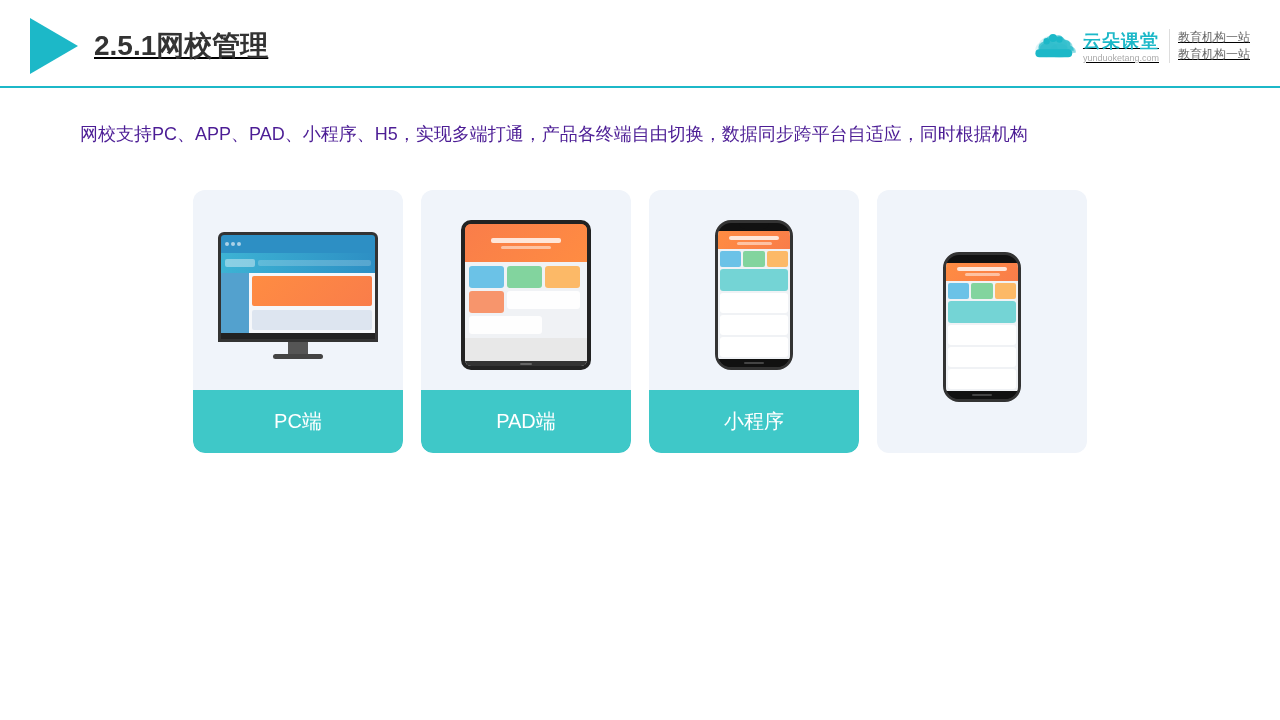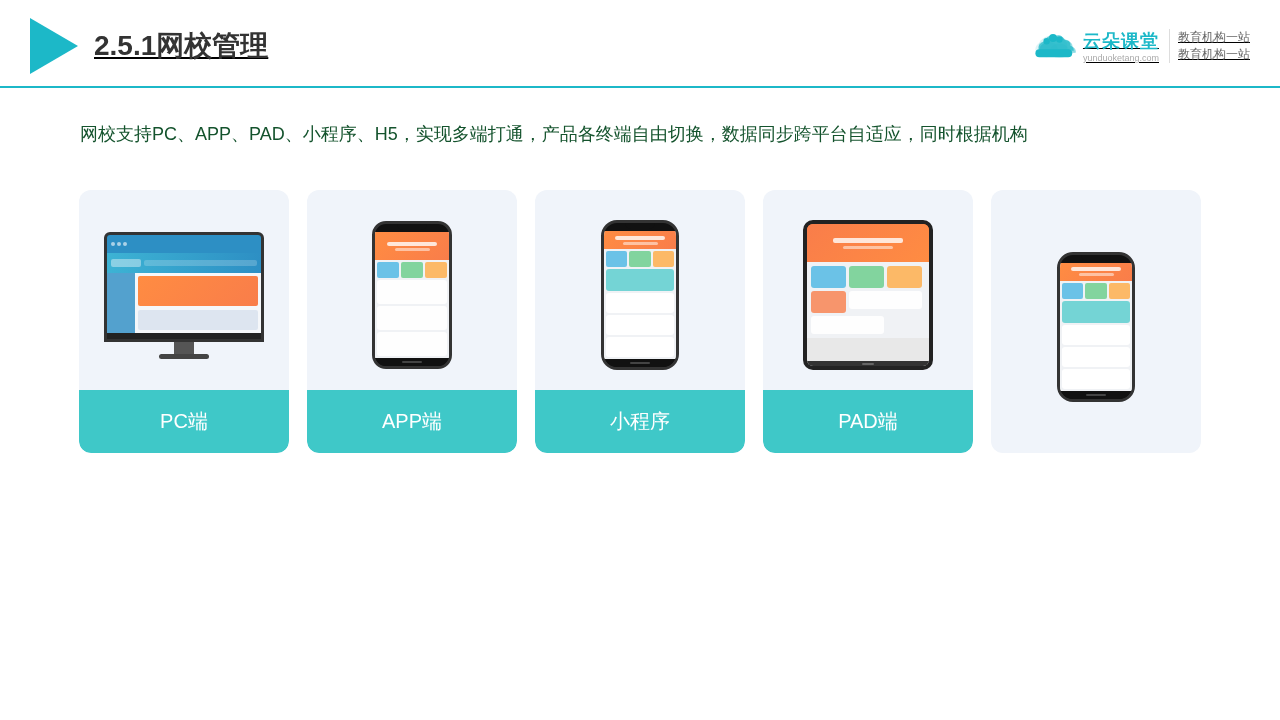--- a/index.html
+++ b/index.html
@@ -77,21 +77,21 @@
     .logo-tag-cn {
       font-size: 12px;
       color: #666;
       white-space: nowrap;
     }
 
     
     .description {
       padding: 30px 80px 10px 80px;
       font-size: 18px;
-      color: #14532d;
+      color: #4c1d95;
       line-height: 1.8;
     }
 
     
     .cards-container {
       display: flex;
       gap: 18px;
       padding: 30px 50px 30px 50px;
       justify-content: center;
       align-items: stretch;
@@ -315,48 +315,46 @@
             </div>
           </div>
         </div>
         <div class="monitor-stand"></div>
         <div class="monitor-base"></div>
       </div>
     </div>
     <div class="card-label">PC端</div>
   </div>
 
+
   <div class="card">
     <div class="card-image-area">
-      <div class="phone-mock">
-        <div class="phone-body">
-          <div class="phone-notch"></div>
-          <div style="flex:1; margin-top:8px; overflow:hidden; background:#f5f5f5; display:flex; flex-direction:column;">
-            <div style="height:40px; background:linear-gradient(135deg,#ff8c42,#f97d4a); display:flex; flex-direction:column; justify-content:center; align-items:center; gap:2px;">
-              <div style="width:50px; height:4px; background:rgba(255,255,255,0.8); border-radius:2px;"></div>
-              <div style="width:35px; height:3px; background:rgba(255,255,255,0.5); border-radius:2px;"></div>
-            </div>
-            <div style="flex:1; background:#f0f2f5; padding:2px; display:flex; flex-direction:column; gap:2px;">
-              <div style="display:flex; gap:2px;">
-                <div style="flex:1; height:16px; background:#4ab5e3; border-radius:2px; opacity:0.8;"></div>
-                <div style="flex:1; height:16px; background:#66cc88; border-radius:2px; opacity:0.8;"></div>
-                <div style="flex:1; height:16px; background:#ffaa44; border-radius:2px; opacity:0.8;"></div>
-              </div>
-              <div style="height:24px; background:white; border-radius:3px; opacity:0.9;"></div>
-              <div style="height:24px; background:white; border-radius:3px; opacity:0.9;"></div>
-              <div style="height:24px; background:white; border-radius:3px; opacity:0.9;"></div>
-            </div>
-          </div>
-          <div class="phone-bottom-bar">
-            <div class="phone-home-bar"></div>
+      <div class="tablet-mock">
+        <div class="tablet-body">
+          <div class="tablet-screen">
+            <div style="height:38px; background:linear-gradient(135deg,#f97d4a,#ff8c42); display:flex; flex-direction:column; justify-content:center; align-items:center; gap:3px; padding:4px;">
+              <div style="width:70px; height:5px; background:rgba(255,255,255,0.8); border-radius:2px;"></div>
+              <div style="width:50px; height:3px; background:rgba(255,255,255,0.5); border-radius:2px;"></div>
+            </div>
+            <div style="padding:4px; background:#f0f2f5; flex:1; display:flex; flex-wrap:wrap; gap:3px;">
+              <div style="width:35px; height:22px; background:#4ab5e3; border-radius:3px; opacity:0.8;"></div>
+              <div style="width:35px; height:22px; background:#66cc88; border-radius:3px; opacity:0.8;"></div>
+              <div style="width:35px; height:22px; background:#ffaa44; border-radius:3px; opacity:0.8;"></div>
+              <div style="width:35px; height:22px; background:#f97d4a; border-radius:3px; opacity:0.8;"></div>
+              <div style="width:73px; height:18px; background:white; border-radius:3px; opacity:0.9;"></div>
+              <div style="width:73px; height:18px; background:white; border-radius:3px; opacity:0.9;"></div>
+            </div>
+          </div>
+          <div style="position:absolute; bottom:0; width:100%; height:5px; background:#333; display:flex; justify-content:center; align-items:center;">
+            <div style="width:12px; height:2px; background:#666; border-radius:2px;"></div>
           </div>
         </div>
       </div>
     </div>
-    <div class="card-label">APP端</div>
+    <div class="card-label">PAD端</div>
   </div>
 
   <div class="card">
     <div class="card-image-area">
       <div class="phone-mock">
         <div class="phone-mini-body">
           <div class="phone-notch"></div>
           <div style="flex:1; margin-top:8px; overflow:hidden; background:#f5f5f5; display:flex; flex-direction:column;">
             <div style="height:40px; background:linear-gradient(135deg,#ff8c42,#f97d4a); display:flex; flex-direction:column; justify-content:center; align-items:center; gap:2px;">
               <div style="width:50px; height:4px; background:rgba(255,255,255,0.8); border-radius:2px;"></div>
@@ -378,47 +376,20 @@
             <div class="phone-home-bar"></div>
           </div>
         </div>
       </div>
     </div>
     <div class="card-label">小程序</div>
   </div>
 
   <div class="card">
     <div class="card-image-area">
-      <div class="tablet-mock">
-        <div class="tablet-body">
-          <div class="tablet-screen">
-            <div style="height:38px; background:linear-gradient(135deg,#f97d4a,#ff8c42); display:flex; flex-direction:column; justify-content:center; align-items:center; gap:3px; padding:4px;">
-              <div style="width:70px; height:5px; background:rgba(255,255,255,0.8); border-radius:2px;"></div>
-              <div style="width:50px; height:3px; background:rgba(255,255,255,0.5); border-radius:2px;"></div>
-            </div>
-            <div style="padding:4px; background:#f0f2f5; flex:1; display:flex; flex-wrap:wrap; gap:3px;">
-              <div style="width:35px; height:22px; background:#4ab5e3; border-radius:3px; opacity:0.8;"></div>
-              <div style="width:35px; height:22px; background:#66cc88; border-radius:3px; opacity:0.8;"></div>
-              <div style="width:35px; height:22px; background:#ffaa44; border-radius:3px; opacity:0.8;"></div>
-              <div style="width:35px; height:22px; background:#f97d4a; border-radius:3px; opacity:0.8;"></div>
-              <div style="width:73px; height:18px; background:white; border-radius:3px; opacity:0.9;"></div>
-              <div style="width:73px; height:18px; background:white; border-radius:3px; opacity:0.9;"></div>
-            </div>
-          </div>
-          <div style="position:absolute; bottom:0; width:100%; height:5px; background:#333; display:flex; justify-content:center; align-items:center;">
-            <div style="width:12px; height:2px; background:#666; border-radius:2px;"></div>
-          </div>
-        </div>
-      </div>
-    </div>
-    <div class="card-label">PAD端</div>
-  </div>
-
-  <div class="card">
-    <div class="card-image-area">
       <div class="phone-mock">
         <div class="phone-mini-body">
           <div class="phone-notch"></div>
           <div style="flex:1; margin-top:8px; overflow:hidden; background:#f5f5f5; display:flex; flex-direction:column;">
             <div style="height:40px; background:linear-gradient(135deg,#ff8c42,#f97d4a); display:flex; flex-direction:column; justify-content:center; align-items:center; gap:2px;">
               <div style="width:50px; height:4px; background:rgba(255,255,255,0.8); border-radius:2px;"></div>
               <div style="width:35px; height:3px; background:rgba(255,255,255,0.5); border-radius:2px;"></div>
             </div>
             <div style="flex:1; background:#f0f2f5; padding:2px; display:flex; flex-direction:column; gap:2px;">
               <div style="display:flex; gap:2px;">

